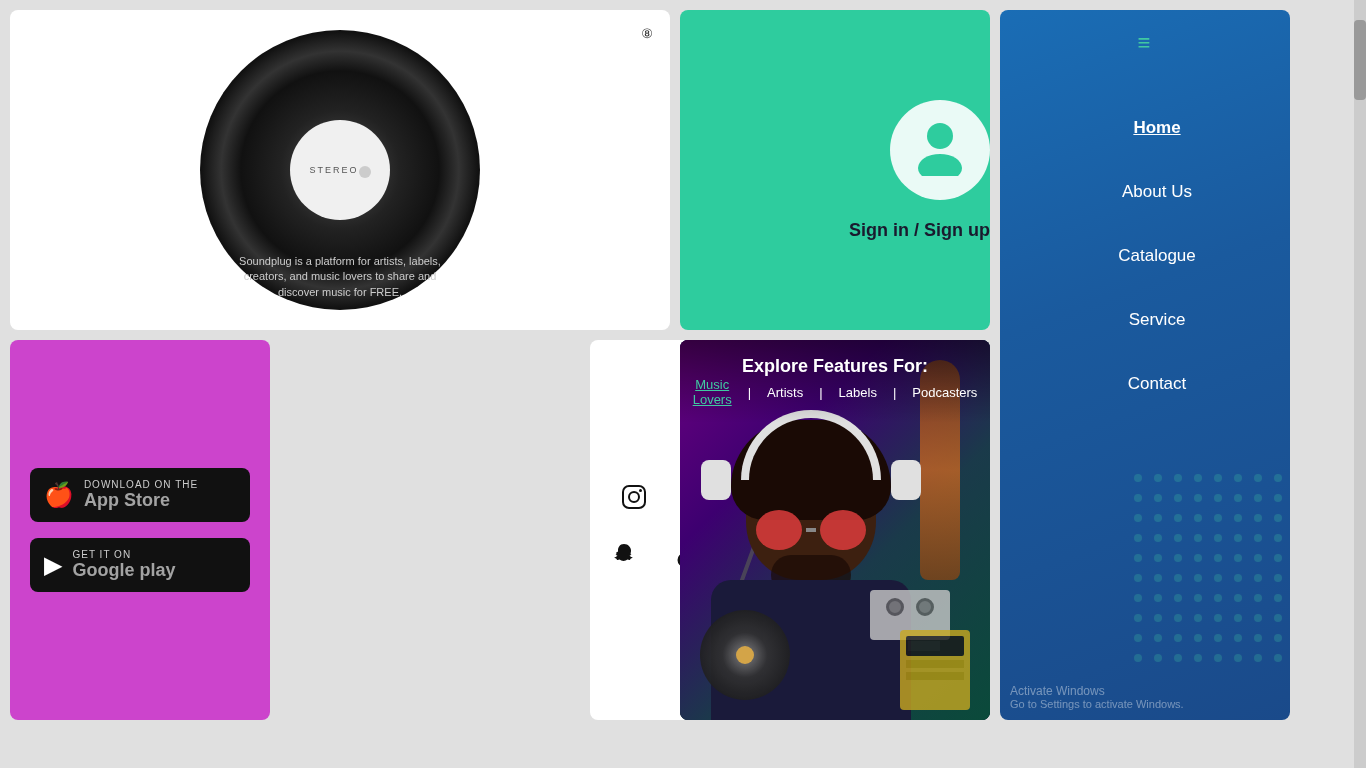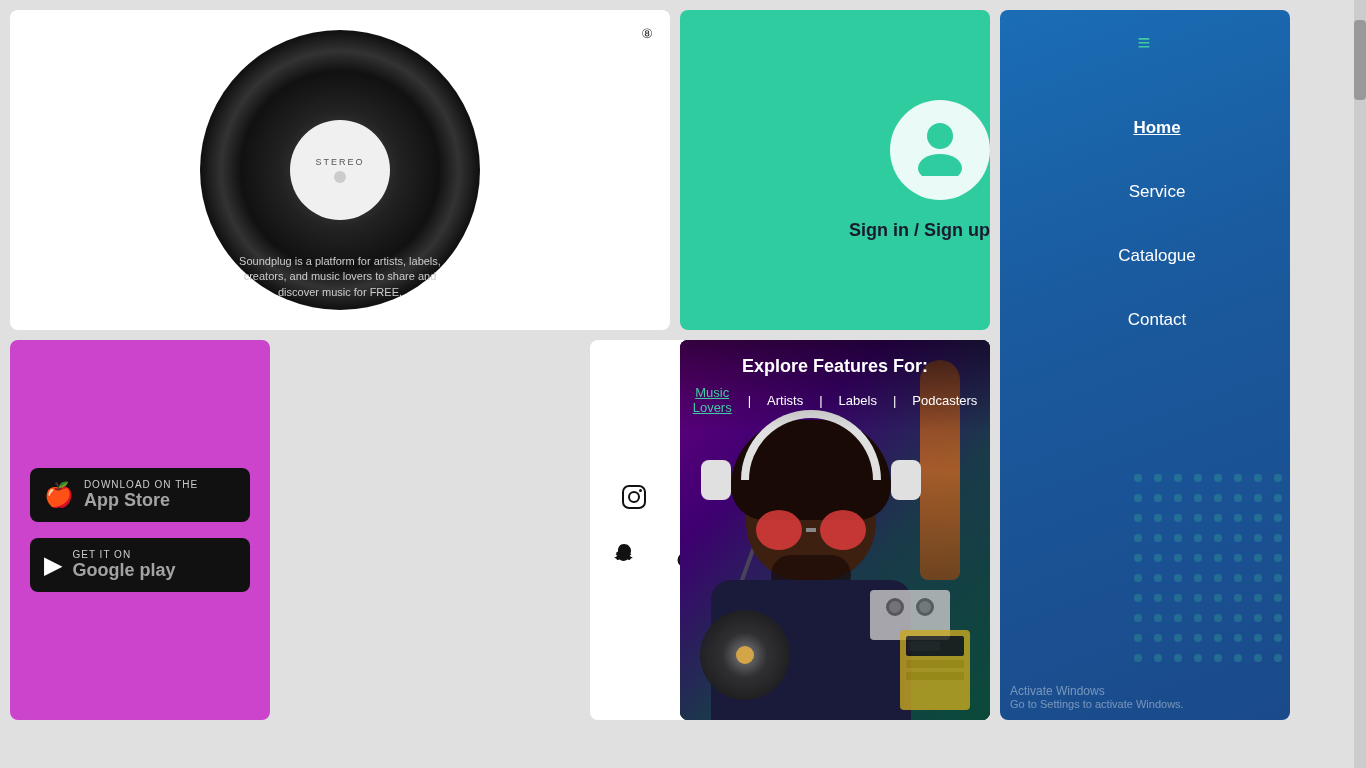--- a/index.html
+++ b/index.html
@@ -62,21 +62,20 @@
       align-items: center;
       justify-content: center;
     }
     .vinyl-label {
       width: 100px;
       height: 100px;
       border-radius: 50%;
       background: #f0f0f0;
       position: absolute;
       display: flex;
-      flex-direction: column;
       align-items: center;
       justify-content: center;
       z-index: 2;
     }
     .vinyl-label .stereo-text {
       font-size: 9px;
       color: #555;
       letter-spacing: 2px;
     }
     .vinyl-hole {
@@ -321,21 +320,21 @@
     }
     .feature-title {
       font-size: 18px;
       font-weight: bold;
       color: #fff;
     }
     .feature-tabs {
       display: flex;
       gap: 16px;
       justify-content: center;
-      margin-top: 8px;
+      margin-top: 0;
       align-items: center;
     }
     .feature-tab {
       font-size: 13px;
       color: #fff;
       cursor: pointer;
     }
     .feature-tab.active {
       text-decoration: underline;
       color: #40c9a2;
@@ -390,22 +389,23 @@
         </svg>
       </div>
     </div>
     <div class="signin-text">Sign in / Sign up</div>
   </div>
 
   <div class="nav-card">
     <div class="hamburger-icon">≡</div>
     <ul class="nav-menu">
       <li class="active">Home</li>
+      <li>About Us</li>
+      <li>Catalogue</li>
       <li>Service</li>
-      <li>Catalogue</li>
       <li>Contact</li>
     </ul>
 
     <div class="dots-grid">
 
     <div class="dot"></div>
         <div class="dot"></div>
         <div class="dot"></div>
         <div class="dot"></div>
         <div class="dot"></div>

